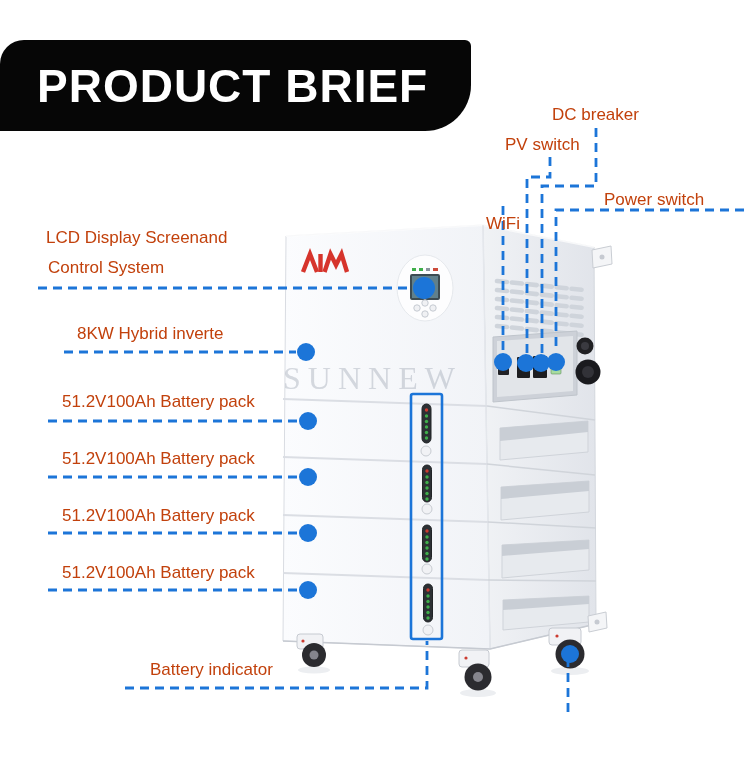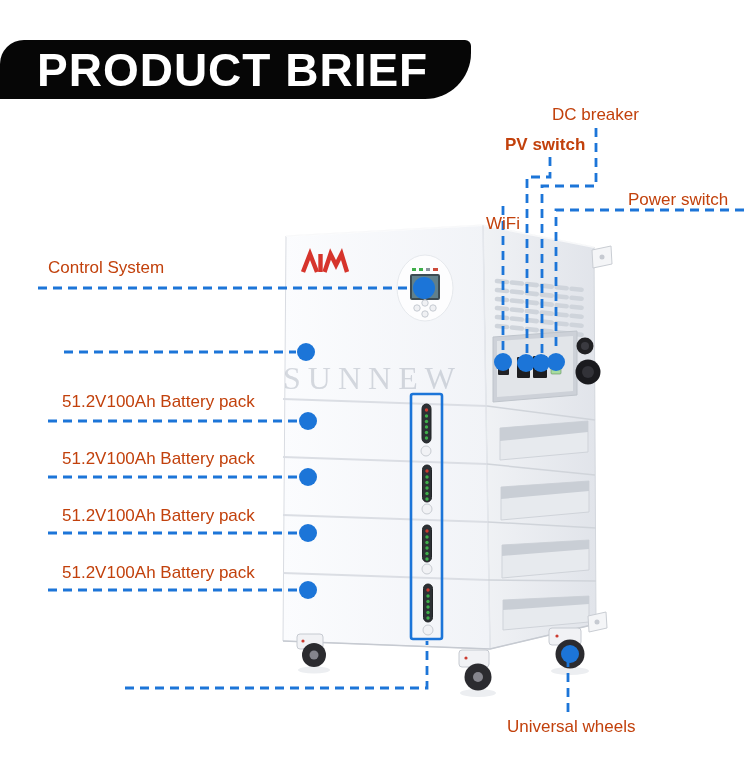--- a/index.html
+++ b/index.html
@@ -1,21 +1,21 @@
 <!DOCTYPE html>
 <html><head>
 <meta charset="utf-8">
 <style>
   html,body{margin:0;padding:0;background:#ffffff;}
   #canvas{
     position:relative;width:750px;height:778px;background:#ffffff;overflow:hidden;
     font-family:"Liberation Sans",sans-serif;
   }
   .banner{
-    position:absolute;left:0;top:40px;width:471px;height:59px;
+    position:absolute;left:0;top:40px;width:471px;height:91px;
     background:#060606;border-radius:24px 6px 46px 0;
     display:flex;align-items:center;
   }
   .banner span{
     color:#ffffff;font-size:46px;font-weight:bold;letter-spacing:1px;
     padding-left:37px;white-space:nowrap;
   }
   .label{
     position:absolute;color:#c2410c;font-size:17px;line-height:20px;white-space:nowrap;z-index:5;
   }
@@ -238,23 +238,25 @@
       <circle cx="308" cy="590" r="9"></circle>
       <circle cx="503" cy="362" r="9"></circle>
       <circle cx="526" cy="363" r="9"></circle>
       <circle cx="541" cy="363" r="9"></circle>
       <circle cx="556" cy="362" r="9"></circle>
       <circle cx="570" cy="654" r="9"></circle>
     </g>
   </svg>
 
   <div class="label" style="left:552px;top:105px;">DC breaker</div>
-  <div class="label" style="left:505px;top:135px;font-weight:bold;">PV switch</div>
+  <div class="label" style="left:505px;top:135px;">PV switch</div>
   <div class="label" style="left:486px;top:184px;margin-top:30px;">WiFi</div>
-  <div class="label" style="left:628px;top:190px;text-align:center;">Power switch</div>
+  <div class="label" style="left:604px;top:190px;text-align:center;">Power switch</div>
+  <div class="label" style="left:46px;top:228px;">LCD Display Screenand</div>
   <div class="label" style="left:48px;top:258px;">Control System</div>
+  <div class="label" style="left:77px;top:324px;">8KW Hybrid inverte</div>
   <div class="label" style="left:62px;top:392px;">51.2V100Ah Battery pack</div>
   <div class="label" style="left:62px;top:449px;">51.2V100Ah Battery pack</div>
   <div class="label" style="left:62px;top:506px;">51.2V100Ah Battery pack</div>
   <div class="label" style="left:62px;top:563px;">51.2V100Ah Battery pack</div>
-  <div class="label" style="left:507px;top:717px;">Universal wheels</div>
+  <div class="label" style="left:150px;top:660px;">Battery indicator</div>
 
 </div>
 
 </body></html>

